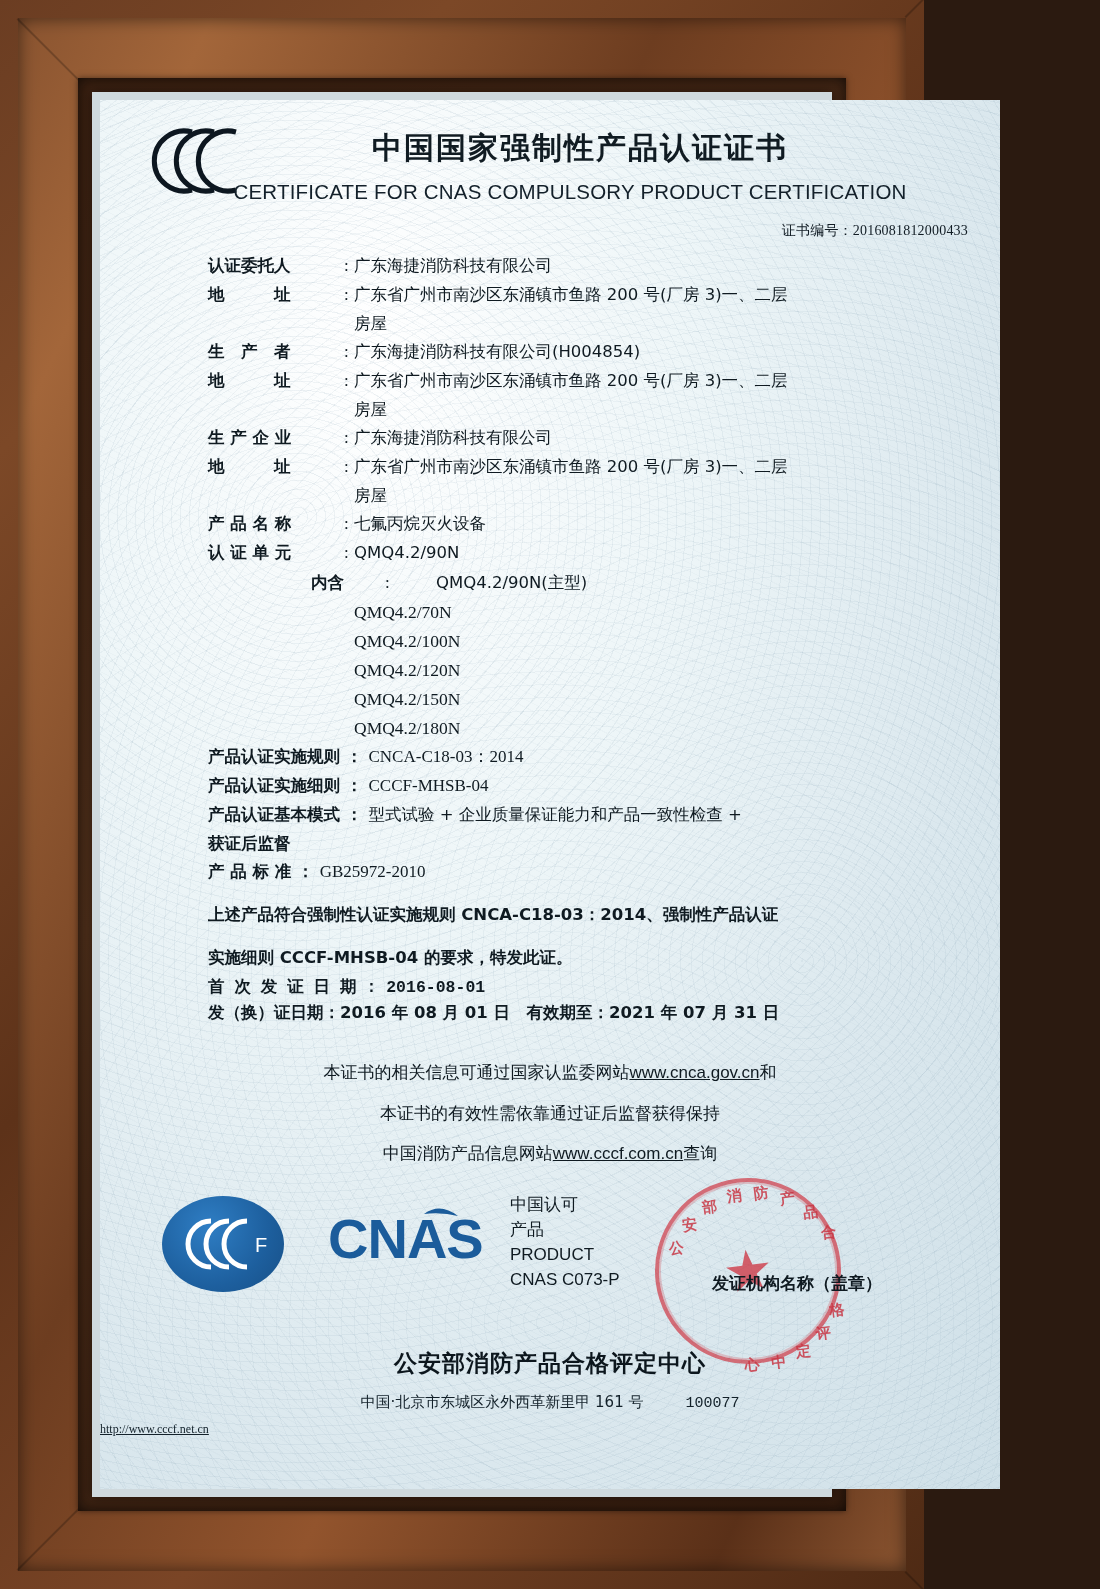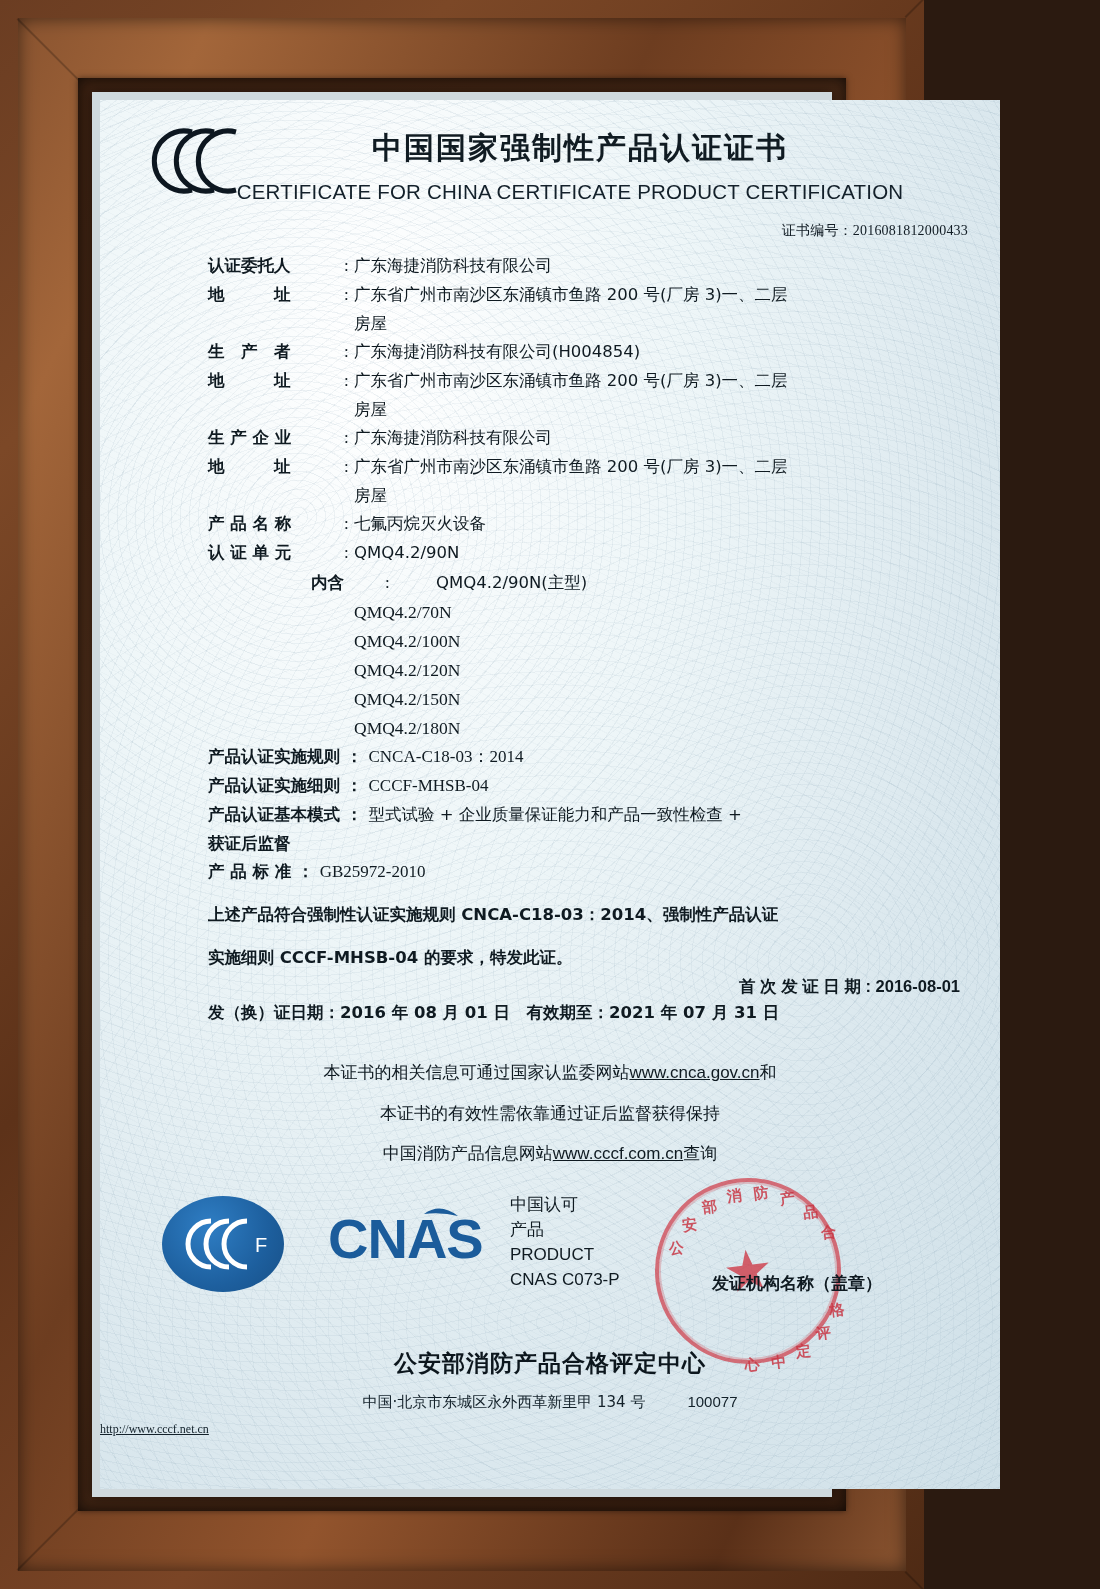--- a/index.html
+++ b/index.html
@@ -137,22 +137,22 @@
 
   .statement {
     font-family: "DejaVu Sans", sans-serif;
     font-weight: bold;
     font-size: 16.5px;
     line-height: 29px;
     margin-top: 14px;
   }
 
   .first-issue {
-    text-align: right;
-    font-family: Liberation Sans, sans-serif;
+    text-align: left;
+    font-family: Liberation Mono, monospace;
     font-weight: bold;
     font-size: 16.5px;
     margin-top: 4px;
   }
   .issue-line {
     font-family: "DejaVu Sans", sans-serif;
     font-weight: bold;
     font-size: 16.5px;
     margin-top: 4px;
   }
@@ -232,21 +232,21 @@
     letter-spacing: 1px;
     color: #0c161d;
   }
   .footer-addr {
     position: absolute; left: 0; right: 0; top: 1293px;
     text-align: center;
     font-family: "DejaVu Sans", sans-serif;
     font-size: 15px;
     color: #122029;
   }
-  .footer-addr .zip { margin-left: 42px; font-family: Liberation Sans, sans-serif; }
+  .footer-addr .zip { margin-left: 42px; font-family: Liberation Mono, monospace; }
   .footer-url {
     position: absolute; left: 0; right: 0; top: 1322px;
     text-align: left;
     font-family: "Liberation Serif", serif;
     font-size: 12px;
     color: #13212a;
     text-decoration: underline;
   }
 </style>
 </head>
@@ -268,21 +268,21 @@
         <svg width="104" height="78" viewBox="0 0 104 78">
           <g fill="none" stroke="#0d1720" stroke-width="5">
             <path d="M44 10 A30 30 0 1 0 44 68"></path>
             <path d="M66 10 A30 30 0 1 0 66 68"></path>
             <path d="M88 10 A30 30 0 1 0 88 68"></path>
           </g>
         </svg>
       </div>
 
       <div class="title-cn">中国国家强制性产品认证证书</div>
-      <div class="title-en">CERTIFICATE FOR CHINA CERTIFICATE PRODUCT CERTIFICATION</div>
+      <div class="title-en">CERTIFICATE FOR CNAS COMPULSORY PRODUCT CERTIFICATION</div>
 
       <div class="cert-no">
         <span>证书编号：</span><span class="num">2016081812000433</span>
       </div>
 
       <div class="fields">
 
         <div class="row">
           <div class="lab">认证委托人</div>
           <div class="colon">:</div>
@@ -428,19 +428,19 @@
           <span style="transform:rotate(136deg) translate(0,-86px) rotate(-136deg);">评</span>
           <span style="transform:rotate(154deg) translate(0,-86px) rotate(-154deg);">定</span>
           <span style="transform:rotate(172deg) translate(0,-86px) rotate(-172deg);">中</span>
           <span style="transform:rotate(190deg) translate(0,-86px) rotate(-190deg);">心</span>
         </div>
       </div>
       <div class="issuer-label">发证机构名称（盖章）</div>
 
       <div class="footer-org">公安部消防产品合格评定中心</div>
       <div class="footer-addr">
-        <span>中国·北京市东城区永外西革新里甲 134 号</span><span class="zip">100077</span>
+        <span>中国·北京市东城区永外西革新里甲 161 号</span><span class="zip">100077</span>
       </div>
       <div class="footer-url">http://www.cccf.net.cn</div>
 
     </div>
   </div>
 </div>
 
 </body></html>

